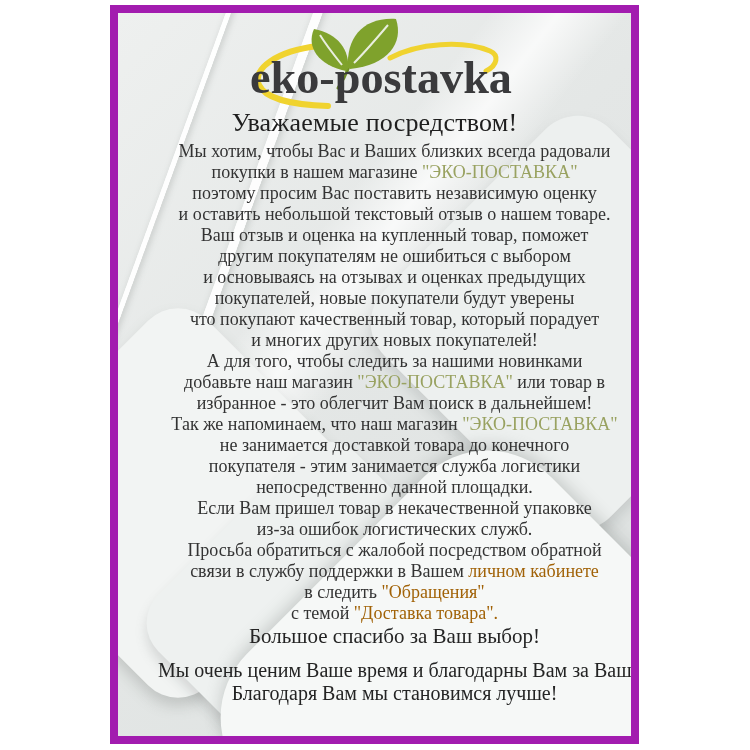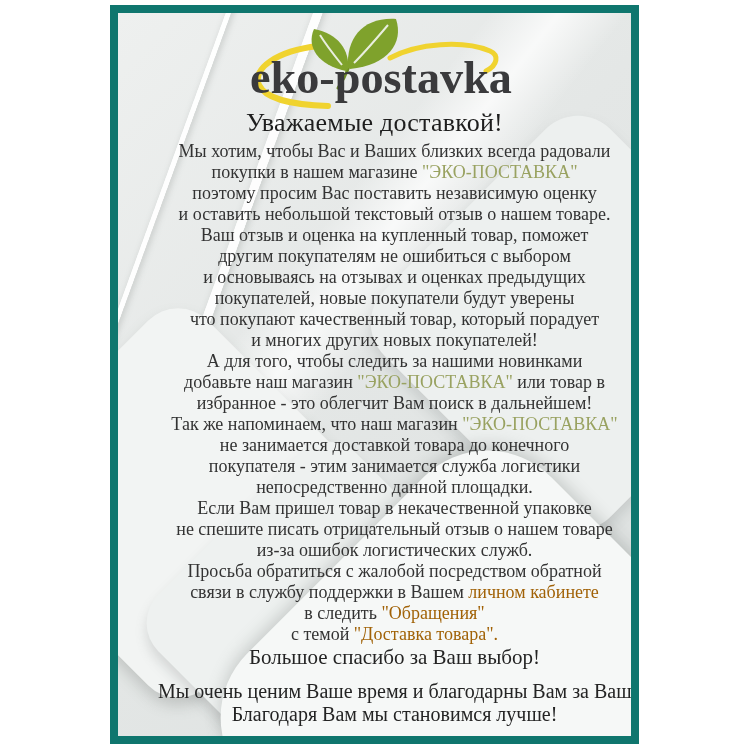--- a/index.html
+++ b/index.html
@@ -4,21 +4,21 @@
 <style>
   html,body{margin:0;padding:0;}
   body{
     width:750px;height:750px;background:#ffffff;
     font-family:"Liberation Serif","DejaVu Serif",serif;
     position:relative;overflow:hidden;
   }
   .canvas{position:absolute;left:0;top:0;width:750px;height:750px;background:#ffffff;}
   .frame{
     position:absolute;left:110px;top:5px;width:529px;height:739px;
-    border:8px solid #0f766e;box-sizing:border-box;background:#e3e6e4;
+    border:8px solid #a21caf;box-sizing:border-box;background:#e3e6e4;
   }
   .frame-inner{
     position:absolute;left:0;top:0;right:0;bottom:0;
     box-shadow:inset 0 0 0 2px rgba(238,243,196,0.9);
     overflow:hidden;
   }
   
   .bg{position:absolute;left:0;top:0;right:0;bottom:0;overflow:hidden;
       background:linear-gradient(135deg,#eef0ef 0%,#e4e7e6 45%,#dde1e0 100%);}
   .shape{position:absolute;}
@@ -82,42 +82,41 @@
             <path d="M 230 56 C 227 64 224 69 220 75" fill="none" stroke="#6f8f26" stroke-width="3" stroke-linecap="round"></path>
             <path d="M 230 55 C 228 25 245 4 278 6 C 286 30 270 52 232 56 Z" fill="#7fa22c"></path>
             <path d="M 236 50 C 248 38 258 26 270 12" fill="none" stroke="#e9eede" stroke-width="2"></path>
             <path d="M 228 58 C 200 52 188 34 196 16 C 220 20 232 38 230 56 Z" fill="#7fa22c"></path>
             <path d="M 224 52 C 216 42 208 32 202 22" fill="none" stroke="#e9eede" stroke-width="2"></path>
           </g>
 
           <text x="263" y="80" text-anchor="middle" textLength="262" lengthAdjust="spacingAndGlyphs" font-family="Liberation Serif, DejaVu Serif, serif" font-size="46" font-weight="bold" fill="#3a3a3c">eko-postavka</text>
         </svg>
 
-        <h1 class="page-title">Уважаемые доставкой!</h1>
+        <h1 class="page-title">Уважаемые посредством!</h1>
 
         <div class="body-lines">
             <div class="line "><span class="seg-default">Мы хотим, чтобы Вас и Ваших близких всегда радовали</span></div>
             <div class="line "><span class="seg-default">покупки в нашем магазине </span><span class="seg-green">"ЭКО-ПОСТАВКА"</span></div>
             <div class="line "><span class="seg-default">поэтому просим Вас поставить независимую оценку</span></div>
             <div class="line "><span class="seg-default">и оставить небольшой текстовый отзыв о нашем товаре.</span></div>
             <div class="line "><span class="seg-default">Ваш отзыв и оценка на купленный товар, поможет</span></div>
             <div class="line "><span class="seg-default">другим покупателям не ошибиться с выбором</span></div>
             <div class="line "><span class="seg-default">и основываясь на отзывах и оценках предыдущих</span></div>
             <div class="line "><span class="seg-default">покупателей, новые покупатели будут уверены</span></div>
             <div class="line "><span class="seg-default">что покупают качественный товар, который порадует</span></div>
             <div class="line "><span class="seg-default">и многих других новых покупателей!</span></div>
             <div class="line "><span class="seg-default">А для того, чтобы следить за нашими новинками</span></div>
             <div class="line "><span class="seg-default">добавьте наш магазин </span><span class="seg-green">"ЭКО-ПОСТАВКА"</span><span class="seg-default"> или товар в</span></div>
             <div class="line "><span class="seg-default">избранное - это облегчит Вам поиск в дальнейшем!</span></div>
             <div class="line "><span class="seg-default">Так же напоминаем, что наш магазин </span><span class="seg-green">"ЭКО-ПОСТАВКА"</span></div>
             <div class="line "><span class="seg-default">не занимается доставкой товара до конечного</span></div>
             <div class="line "><span class="seg-default">покупателя - этим занимается служба логистики</span></div>
             <div class="line "><span class="seg-default">непосредственно данной площадки.</span></div>
             <div class="line "><span class="seg-default">Если Вам пришел товар в некачественной упаковке</span></div>
-            <div class="line "><span class="seg-default">не спешите писать отрицательный отзыв о нашем товаре</span></div>
             <div class="line "><span class="seg-default">из-за ошибок логистических служб.</span></div>
             <div class="line "><span class="seg-default">Просьба обратиться с жалобой посредством обратной</span></div>
             <div class="line "><span class="seg-default">связи в службу поддержки в Вашем </span><span class="seg-red">личном кабинете</span></div>
             <div class="line "><span class="seg-default">в следить </span><span class="seg-red">"Обращения"</span></div>
             <div class="line "><span class="seg-default">с темой </span><span class="seg-red">"Доставка товара".</span></div>
             <div class="line big"><span class="seg-default">Большое спасибо за Ваш выбор!</span></div>
             <div class="line large gap"><span class="seg-default">Мы очень ценим Ваше время и благодарны Вам за Ваш выбор!</span></div>
             <div class="line large"><span class="seg-default">Благодаря Вам мы становимся лучше!</span></div>
           </div>
 

